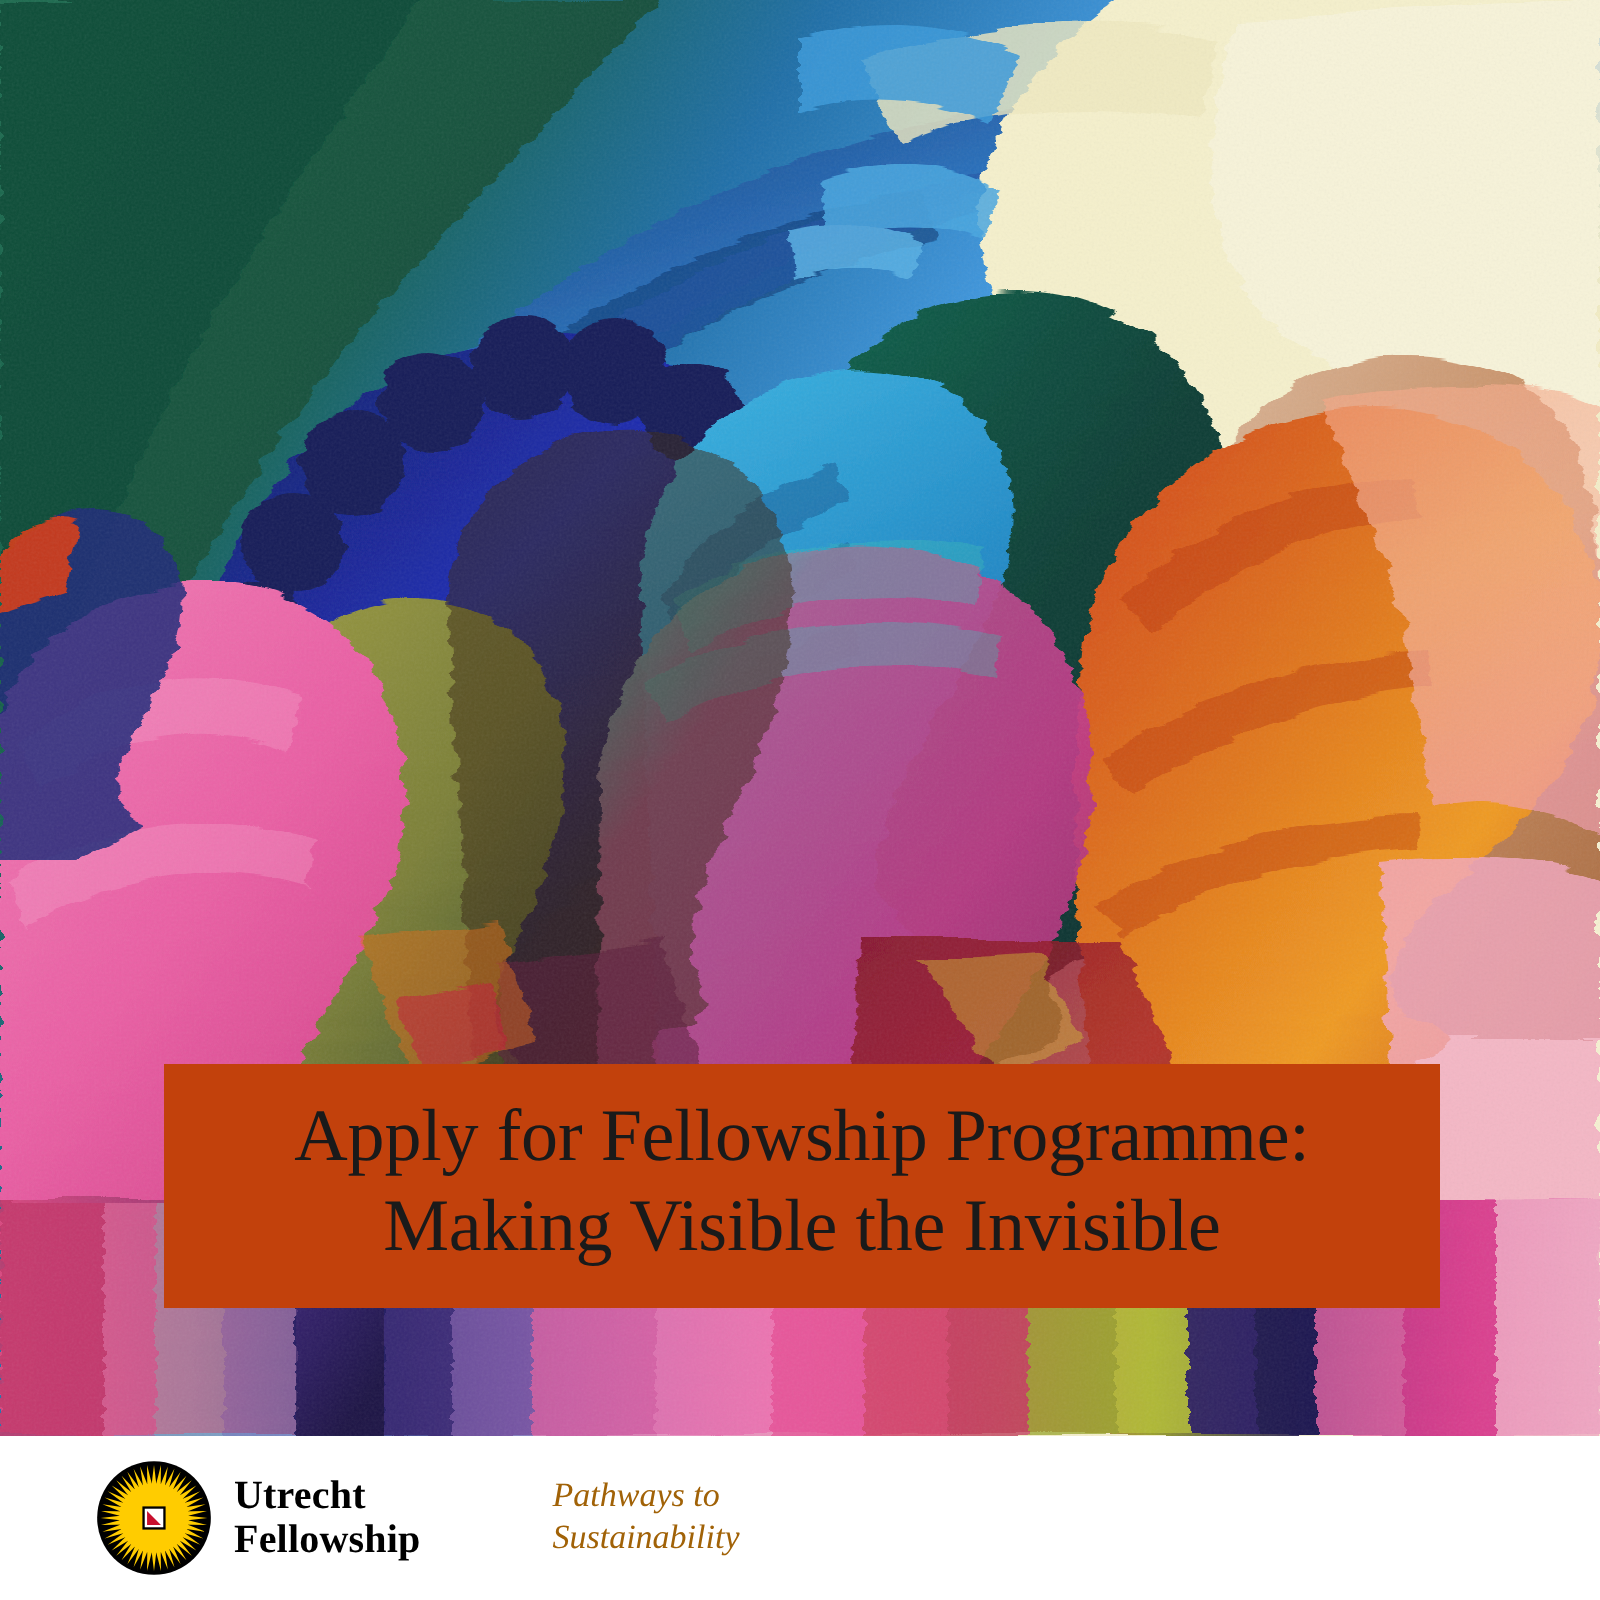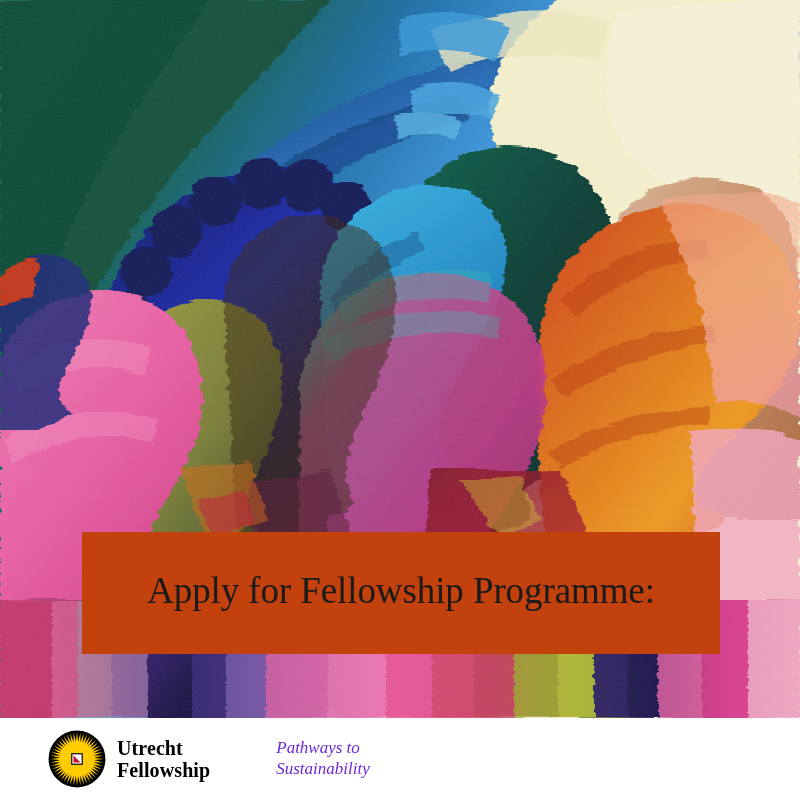--- a/index.html
+++ b/index.html
@@ -92,21 +92,21 @@
     line-height: 1.12;
     color: #000000;
     letter-spacing: 0.1px;
   }
   #tagline {
     margin-left: 66px;
     font-family: "Liberation Serif", "DejaVu Serif", serif;
     font-style: italic;
     font-size: 17px;
     line-height: 1.22;
-    color: #6d28d9;
+    color: #a16207;
   }
   .wm-line, .tg-line { display: block; white-space: nowrap; }
 </style>
 </head>
 <body>
 
 <div id="poster">
 
   <div id="artwork">
     <svg viewBox="0 0 800 718" preserveAspectRatio="none" xmlns="http://www.w3.org/2000/svg">
@@ -423,20 +423,21 @@
       </g>
 
       <path d="M148,600 L192,600 L192,718 L148,718 Z" fill="url(#gPurpleBlock)" opacity="0.7"></path>
 
       <rect x="0" y="0" width="800" height="718" filter="url(#grain)" opacity="0.09"></rect>
     </svg>
   </div>
 
   <div id="title-banner">
     <div class="title-line">Apply for Fellowship Programme:</div>
+    <div class="title-line">Making Visible the Invisible</div>
   </div>
 
   <div id="footer">
 
     <div id="uu-logo-block">
       <svg id="uu-emblem" viewBox="0 0 100 100" xmlns="http://www.w3.org/2000/svg">
         <circle cx="50" cy="50" r="49" fill="#000000"></circle>
         <g fill="#ffcc00">
           <g id="rayset">
             <polygon points="50,4 53.1,30 46.9,30"></polygon>

